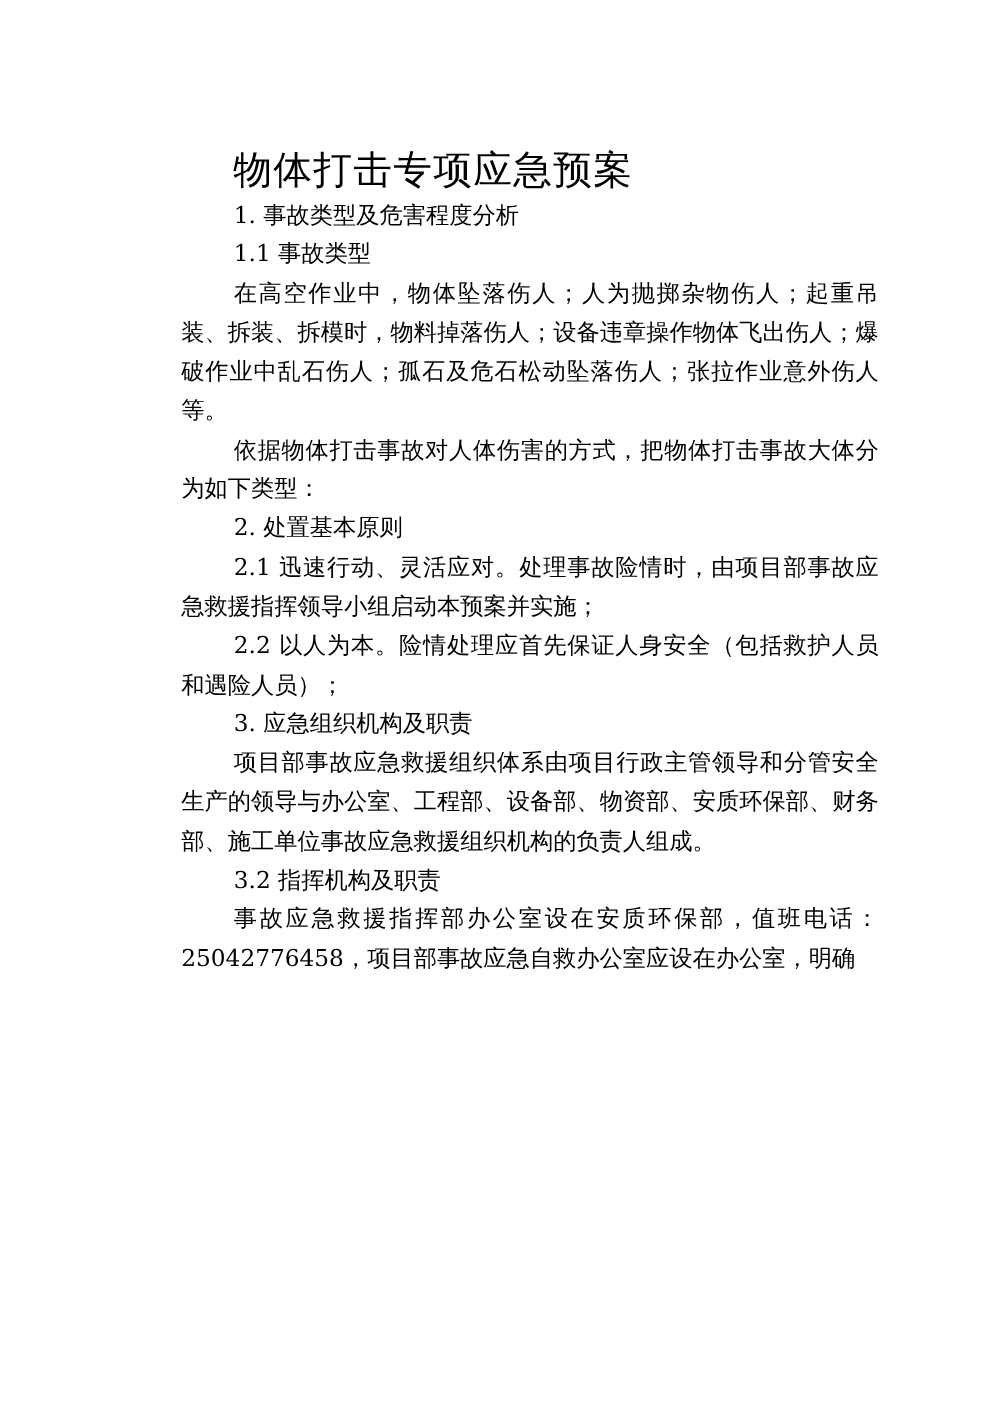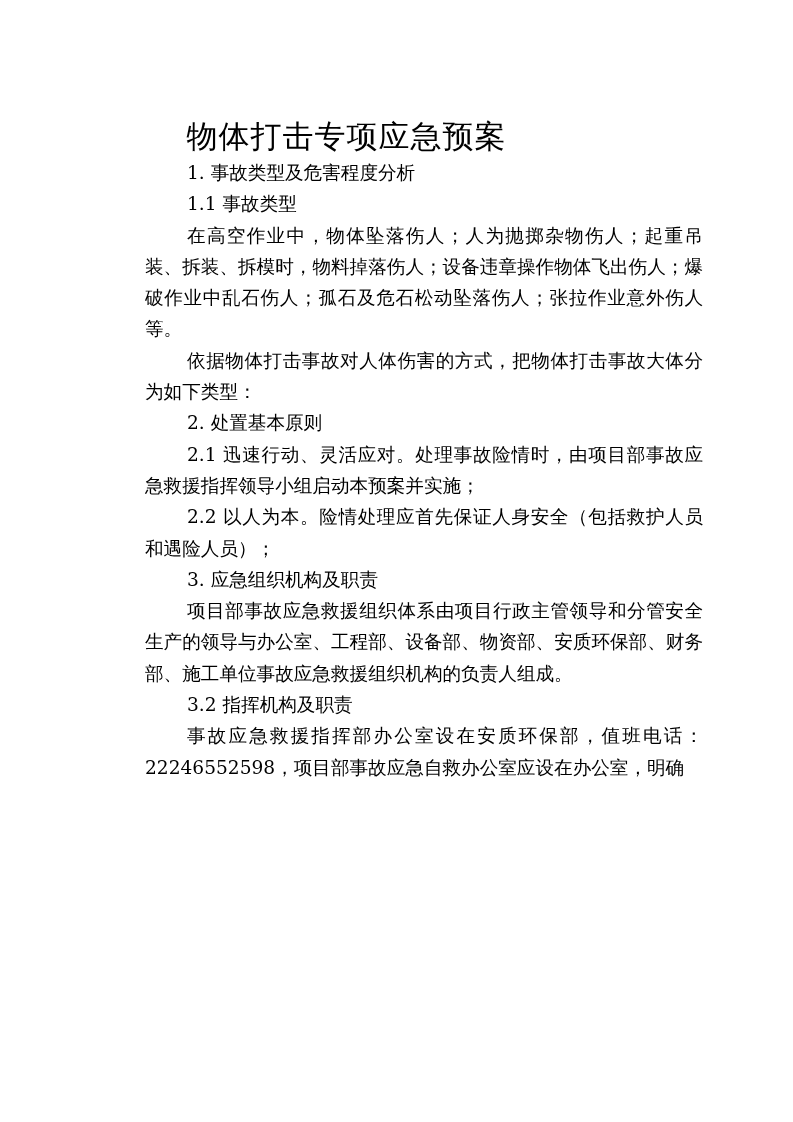--- a/index.html
+++ b/index.html
@@ -65,15 +65,15 @@
     <p class="indent">1. 事故类型及危害程度分析</p>
     <p class="indent">1.1 事故类型</p>
     <p class="indent">在高空作业中，物体坠落伤人；人为抛掷杂物伤人；起重吊装、拆装、拆模时，物料掉落伤人；设备违章操作物体飞出伤人；爆破作业中乱石伤人；孤石及危石松动坠落伤人；张拉作业意外伤人等。</p>
     <p class="indent">依据物体打击事故对人体伤害的方式，把物体打击事故大体分为如下类型：</p>
     <p class="indent">2. 处置基本原则</p>
     <p class="indent">2.1 迅速行动、灵活应对。处理事故险情时，由项目部事故应急救援指挥领导小组启动本预案并实施；</p>
     <p class="indent">2.2 以人为本。险情处理应首先保证人身安全（包括救护人员和遇险人员）；</p>
     <p class="indent">3. 应急组织机构及职责</p>
     <p class="indent">项目部事故应急救援组织体系由项目行政主管领导和分管安全生产的领导与办公室、工程部、设备部、物资部、安质环保部、财务部、施工单位事故应急救援组织机构的负责人组成。</p>
     <p class="indent">3.2 指挥机构及职责</p>
-    <p class="indent">事故应急救援指挥部办公室设在安质环保部，值班电话：22246552598，项目部事故应急自救办公室应设在办公室，明确</p>
+    <p class="indent">事故应急救援指挥部办公室设在安质环保部，值班电话：25042776458，项目部事故应急自救办公室应设在办公室，明确</p>
   </div>
 </div>
 
 </body></html>

